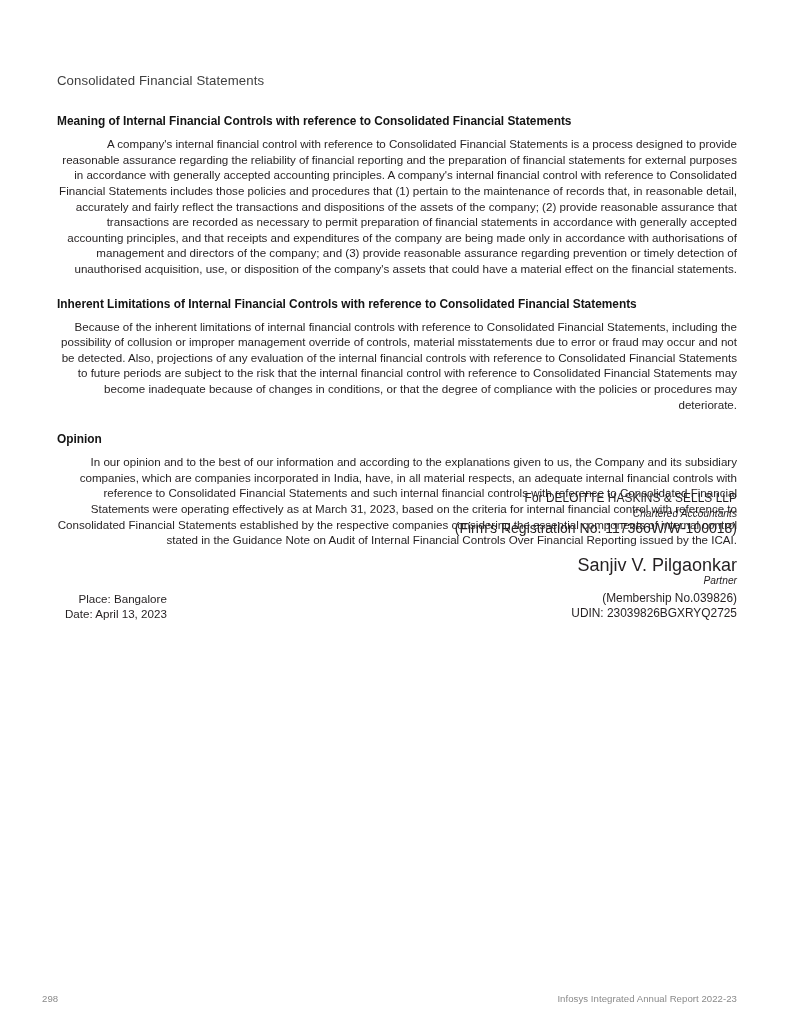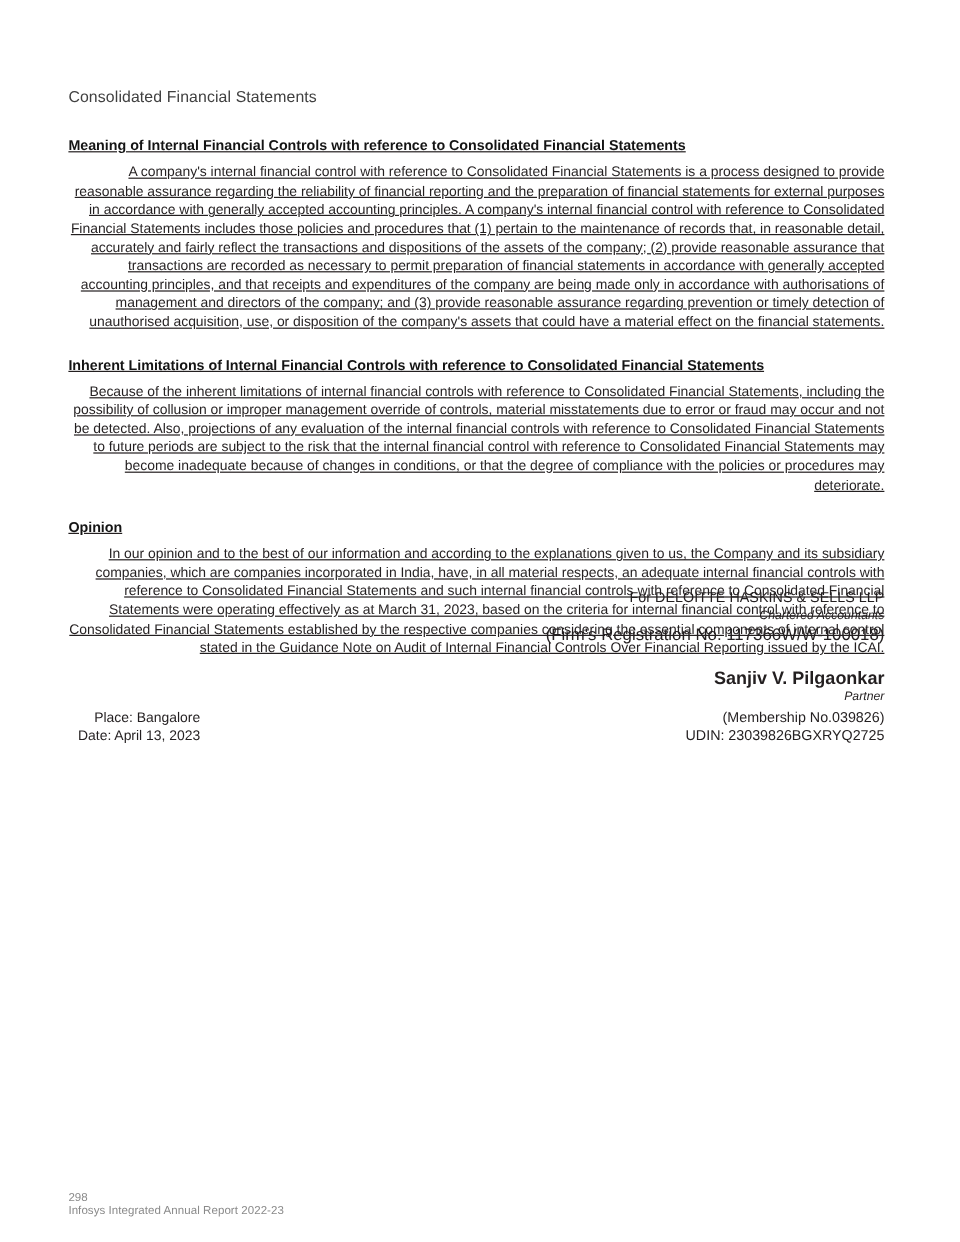--- a/index.html
+++ b/index.html
@@ -51,21 +51,20 @@
     font-size: 11.6px;
     line-height: 15.6px;
     color: #231f20;
     margin: 0;
     text-align: right;
     letter-spacing: -0.01px;
   }
 
   .block {
     margin-bottom: 19px;
-    text-decoration: underline;
   }
   .block:last-child { margin-bottom: 0; }
 
   
   .sig-area {
     position: absolute;
     left: 57px;
     top: 491px;
     width: 680px;
   }
@@ -85,22 +84,22 @@
     font-size: 10.2px;
     letter-spacing: 0.02px;
   }
   .sig-reg {
     font-size: 14px;
   }
 
   .sig-gap { height: 21px; }
 
   .sig-name {
-    font-weight: bold;
-    font-size: 15px;
+    font-weight: normal;
+    font-size: 18px;
   }
   .sig-member, .sig-udin {
     font-size: 11.9px;
   }
 
   .sig-bottom-row {
     position: relative;
     margin-top: 3px;
   }
   .sig-left {
@@ -109,30 +108,29 @@
     top: 0;
     font-size: 11.6px;
     line-height: 15.2px;
     color: #231f20;
     text-align: right;
   }
 
   
   .footer {
     position: absolute;
-    left: 57px;
+    left: 42px;
     right: 63px;
     top: 993px;
     display: flex;
     justify-content: space-between;
     align-items: baseline;
     font-size: 9.6px;
     color: #8a8a8a;
     letter-spacing: 0.05px;
-    flex-direction: column;
   }
   .footer-page-number { text-align: left; }
   .footer-report-title { text-align: left; }
 </style>
 </head>
 <body>
 
 <div class="page">
 
   <div class="content">

